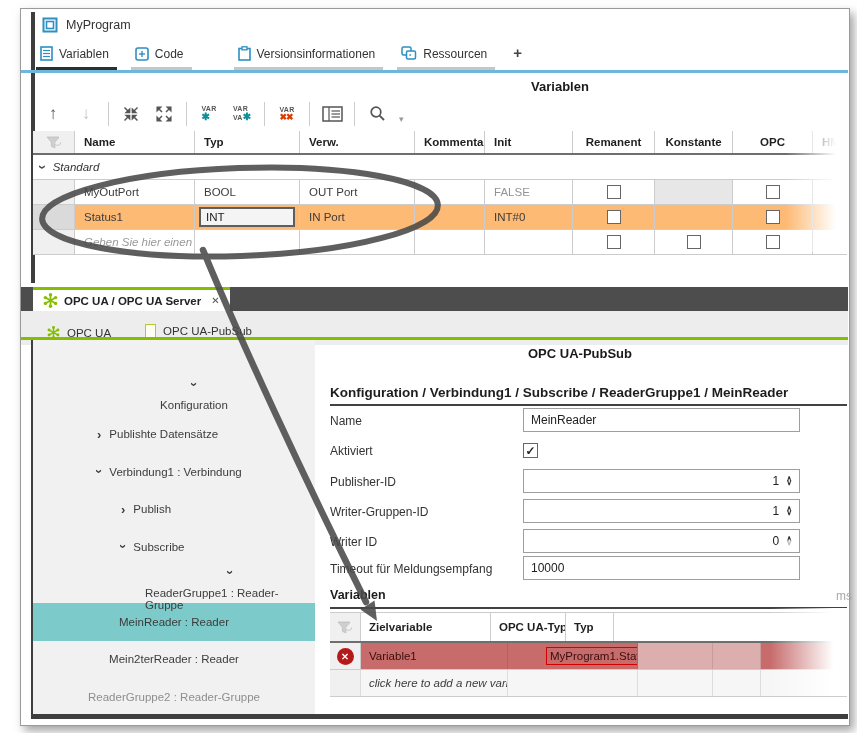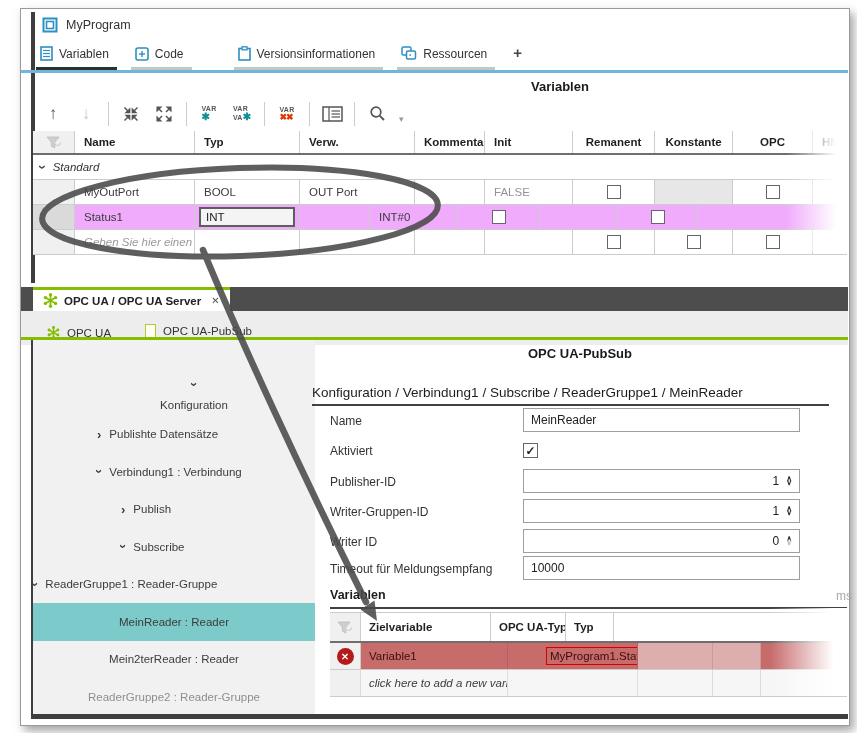--- a/index.html
+++ b/index.html
@@ -38,21 +38,21 @@
   .cell{border-right:1px solid #ccc;padding:0 9px;display:flex;align-items:center;font-size:11.5px;color:#3c3c3c;box-sizing:border-box;overflow:hidden;white-space:nowrap;}
   .hdr .cell{font-weight:bold;color:#1f1f1f;}
   .c-rh{width:42px;background:#f0f0f0;justify-content:center;}
   .c-name{width:120px;} .c-typ{width:105px;} .c-verw{width:115px;} .c-komm{width:70px;}
   .c-init{width:88px;} .c-rem{width:82px;justify-content:center;} .c-konst{width:78px;justify-content:center;}
   .c-opc{width:80px;justify-content:center;} .c-hmi{width:34px;border-right:none;}
   .group-row{display:flex;align-items:center;height:24px;border-bottom:1px solid #ccc;background:#fff;padding-left:8px;gap:7px;}
   .group-label{font-size:11.5px;font-style:italic;color:#333;}
   .chev{display:inline-block;font-size:14px;font-weight:bold;color:#444;line-height:1;}
   .chev.down{transform:rotate(90deg);}
-  .t-row.selected{background:#f0abfc;}
+  .t-row.selected{background:#fdba74;}
   .t-row.selected .cell{background:transparent;}
   .muted{color:#949494;}
   .ph{font-style:italic;color:#999;}
   .chk{width:14px;height:14px;border:1.5px solid #666;background:#fff;box-sizing:border-box;display:flex;align-items:center;justify-content:center;}
   .disab-cell{background:#e7e7e7;}
   .selected .disab-cell{background:#d8d8d8;}
   .int-cell{border:2px solid #5e5e5e;background:#f4f4f4;padding:1px 5px;font-size:11.5px;color:#222;width:88px;box-sizing:border-box;}
   
   .btabbar{left:21px;top:287px;width:827px;height:24px;background:#4d4d4d;z-index:10;}
   .btab{position:absolute;left:12px;top:0;height:24px;background:#fff;border-top:3px solid #85bd00;
@@ -63,27 +63,27 @@
   .subtab{display:flex;align-items:center;gap:7px;padding:0 10px 4px 4px;border-bottom:2px solid #c0c0c0;}
   .subtab.active{border-bottom:3px solid #3d3d3d;}
   .subtab-label{font-size:11.5px;color:#333;white-space:nowrap;}
   .green-line{left:21px;top:337px;width:827px;height:3px;background:#85bd00;z-index:10;}
   .page-ic{width:11px;height:14px;background:#fdfdf2;border:1px solid #b5c832;box-sizing:border-box;}
   
   .tree{left:33px;top:340px;width:282px;height:374px;background:#f1f1f1;z-index:10;padding-top:38px;box-sizing:border-box;}
   .tree-item{height:37.5px;display:flex;align-items:center;gap:8px;font-size:11.5px;color:#3c3c3c;box-sizing:border-box;}
   .tree-item .chev{font-size:13px;color:#3c3c3c;}
   .ti-0{padding-left:40px;flex-direction:column;} .ti-1{padding-left:64px;} .ti-2{padding-left:64px;}
-  .ti-3{padding-left:88px;} .ti-4{padding-left:88px;} .ti-5{}
+  .ti-3{padding-left:88px;} .ti-4{padding-left:88px;} .ti-5{padding-left:112px;flex-direction:column;}
   .ti-leaf{justify-content:center;padding-left:0;}
   .ti-sel{background:#7ccaca;}
   .ti-dim{color:#8e8e8e;}
   
   .rpanel-title{left:315px;top:346px;width:530px;text-align:center;z-index:10;}
-  .breadcrumb{left:312px;top:385px;width:517px;font-size:13.5px;font-weight:normal;color:#1d1d1d;border-bottom:2px solid #414141;padding-bottom:4px;z-index:10;white-space:nowrap;}
+  .breadcrumb{left:330px;top:385px;width:517px;font-size:13.5px;font-weight:bold;color:#1d1d1d;border-bottom:2px solid #414141;padding-bottom:4px;z-index:10;white-space:nowrap;}
   .f-label{font-size:12px;color:#333;z-index:10;white-space:nowrap;}
   .f-input{border:1px solid #9e9e9e;background:#fff;height:24px;box-sizing:border-box;display:flex;align-items:center;padding:0 7px;font-size:12px;color:#222;z-index:10;}
   .f-input.numeric{justify-content:flex-end;gap:7px;}
   .stepper{display:flex;flex-direction:column;align-items:center;line-height:4.5px;}
   .step{font-size:8px;font-weight:bold;color:#333;}
   .step.disabled{color:#bbb;}
   .unit{font-size:12px;color:#a9a9a9;z-index:10;}
   .chk-big{width:15px;height:15px;border:1.5px solid #666;background:#fff;box-sizing:border-box;display:flex;align-items:center;justify-content:center;font-size:12px;font-weight:bold;color:#222;z-index:10;}
   .section-title{left:330px;top:588px;width:517px;font-size:12.5px;font-weight:bold;color:#1d1d1d;border-bottom:2px solid #414141;padding-bottom:5px;z-index:10;}
   
@@ -278,20 +278,21 @@
           <span class="chk"></span>
         </div>
       <div class="cell c-hmi"></div>
     </div>
     <div class="t-row selected">
       <div class="cell c-rh" style="background:#dadada;"></div>
       <div class="cell c-name">Status1</div>
       <div class="cell c-typ" style="padding:0 4px;">
         <span class="int-cell" style="width:96px;display:flex;align-items:center;height:20px;">INT</span>
       </div>
+      <div class="cell c-verw">IN Port</div>
       <div class="cell c-komm"></div>
       <div class="cell c-init">INT#0</div>
       <div class="cell c-rem">
           <span class="chk"></span>
         </div>
       <div class="cell c-konst disab-cell"></div>
       <div class="cell c-opc">
           <span class="chk"></span>
         </div>
       <div class="cell c-hmi"></div>

